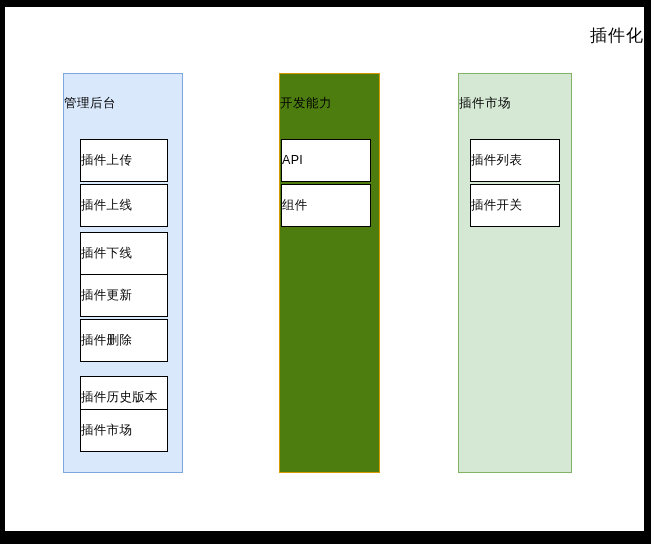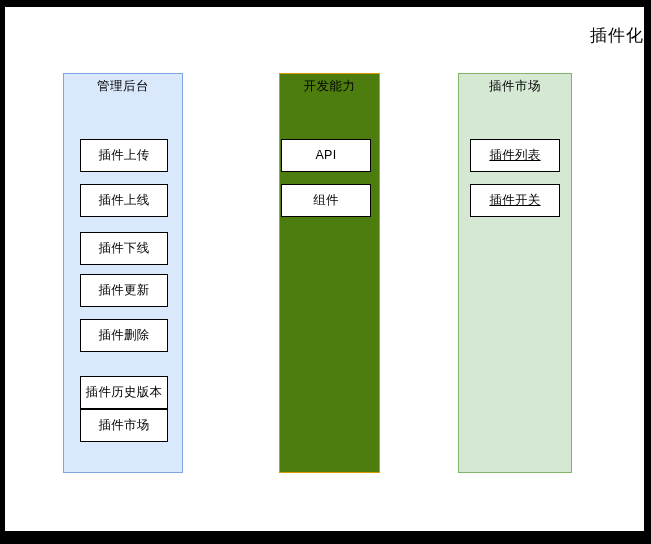--- a/index.html
+++ b/index.html
@@ -54,47 +54,46 @@
   }
   .col-market {
     left: 453px;
     width: 114px;
     background: #d5e8d4;
     border-color: #82b366;
   }
   .col-header {
     position: absolute;
     left: 0;
-    top: 4px;
+    top: 21px;
     width: 100%;
-    text-align: center;
+    text-align: left;
     font-size: 12.5px;
     color: #000000;
     letter-spacing: 0.5px;
   }
   .item-box {
     position: absolute;
-    height: 33px;
+    height: 43px;
     background: #ffffff;
     border: 1.6px solid #000000;
     box-sizing: border-box;
     display: flex;
     align-items: center;
-    justify-content: center;
   }
   .item-label {
     font-size: 12.5px;
     color: #000000;
     line-height: 1;
     letter-spacing: 0.3px;
     white-space: nowrap;
   }
   .col-admin .item-box  { left: 16px; width: 88px; }
   .col-dev .item-box    { left: 1px;  width: 90px; }
-  .col-market .item-box { left: 11px; width: 90px; text-decoration: underline; }
+  .col-market .item-box { left: 11px; width: 90px; }
 </style>
 </head>
 <body>
 
 <div id="canvas">
 
   <div id="diagram-title">插件化</div>
 
   <div class="column col-admin">
     <div class="col-header">管理后台</div>

